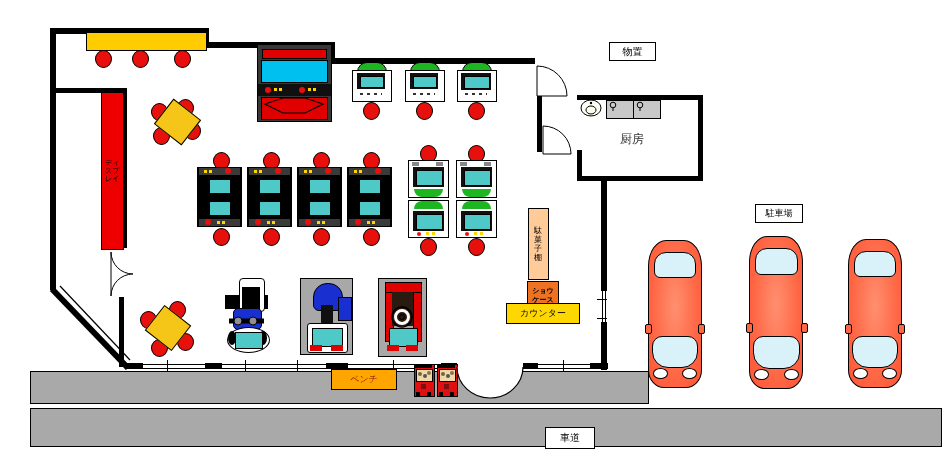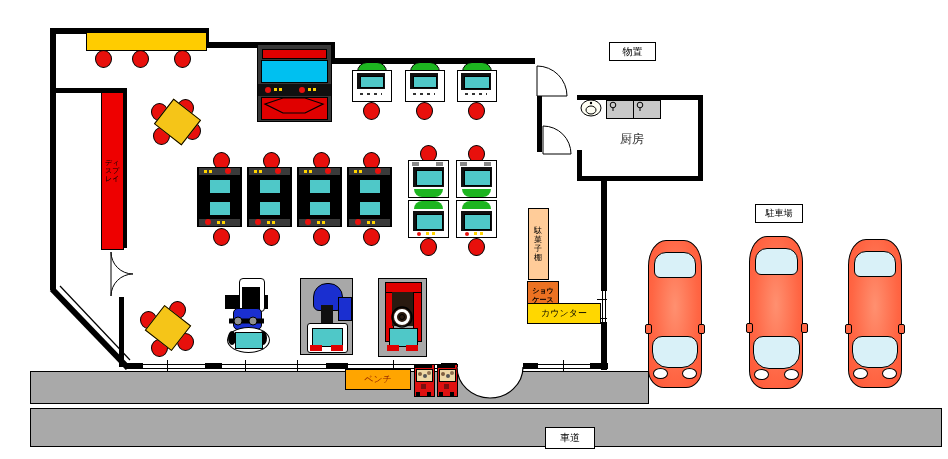--- a/index.html
+++ b/index.html
@@ -264,21 +264,21 @@
     <div class="stool" style="left:12px;top:93px;"></div>
   </div>
 
   <div class="abs" style="left:528px;top:208px;width:19px;height:70px;background:#FFCC99;border:1px solid #000;display:flex;align-items:center;justify-content:center;">
     <span class="vtxt" style="width:9px;font-size:8px;line-height:9px;">駄菓子棚</span>
   </div>
   <div class="abs" style="left:527px;top:281px;width:30px;height:26px;background:#ED7222;border:1px solid #000;display:flex;flex-direction:column;align-items:center;justify-content:center;font-size:7px;font-weight:bold;color:#000;line-height:9px;">
     <span>ショウ</span>
     <span>ケース</span>
   </div>
-  <div class="abs" style="left:527px;top:303px;width:72px;height:19px;background:#FFD700;border:1px solid #000;display:flex;align-items:center;justify-content:center;font-size:9px;color:#000;">
+  <div class="abs" style="left:506px;top:303px;width:72px;height:19px;background:#FFD700;border:1px solid #000;display:flex;align-items:center;justify-content:center;font-size:9px;color:#000;">
     <span>カウンター</span>
   </div>
 
   <div class="cab" style="left:225px;top:278px;width:45px;height:74px;">
     <div class="abs" style="left:0;top:17px;width:14px;height:14px;background:#000;"></div>
     <div class="abs" style="left:29px;top:17px;width:14px;height:14px;background:#000;"></div>
     <div class="abs" style="left:14px;top:0;width:24px;height:32px;background:#fff;border:1px solid #000;border-radius:4px;"></div>
     <div class="abs" style="left:17px;top:9px;width:18px;height:22px;background:#000;"></div>
     <div class="abs" style="left:8px;top:30px;width:27px;height:20px;background:#1A2FD0;border:1px solid #000;border-radius:5px;"></div>
     <div class="abs" style="left:2px;top:49px;width:41px;height:24px;background:#fff;border:1px solid #000;border-radius:50%;"></div>
@@ -300,21 +300,21 @@
   <div class="cab" style="left:378px;top:278px;width:47px;height:77px;background:#A8A8A8;border:1px solid #000;">
     <div class="abs" style="left:6px;top:3px;width:35px;height:10px;background:#E00000;border:1px solid #000;"></div>
     <div class="abs" style="left:6px;top:13px;width:7px;height:48px;background:#E00000;border:1px solid #000;"></div>
     <div class="abs" style="left:34px;top:13px;width:7px;height:48px;background:#E00000;border:1px solid #000;"></div>
     <div class="abs" style="left:13px;top:13px;width:21px;height:34px;background:#2a1a10;"></div>
     <div class="scr" style="left:10px;top:49px;width:27px;height:17px;"></div>
     <div class="abs" style="left:8px;top:66px;width:12px;height:6px;background:#E00000;"></div>
     <div class="abs" style="left:27px;top:66px;width:12px;height:6px;background:#E00000;"></div>
   </div>
 
-  <div class="abs" style="left:345px;top:369px;width:64px;height:19px;background:#FFA500;border:1px solid #000;display:flex;align-items:center;justify-content:center;font-size:9px;color:#8B1A00;z-index:20;">
+  <div class="abs" style="left:331px;top:369px;width:64px;height:19px;background:#FFA500;border:1px solid #000;display:flex;align-items:center;justify-content:center;font-size:9px;color:#8B1A00;z-index:20;">
     <span>ベンチ</span>
   </div>
   <div class="gachabody" style="left:414px;top:364px;z-index:20;">
     <div class="abs" style="left:0;top:0;width:17px;height:3px;background:#000;"></div>
     <div class="abs" style="left:1px;top:4px;width:15px;height:11px;background:#EFD9A7;border:1px solid #000;">
       <div class="dot" style="left:1px;top:2px;width:4px;height:4px;background:#806040;"></div>
       <div class="dot" style="left:6px;top:4px;width:4px;height:4px;background:#555;"></div>
       <div class="dot" style="left:10px;top:1px;width:4px;height:4px;background:#907050;"></div>
     </div>
     <div class="abs" style="left:6px;top:19px;width:5px;height:5px;background:#7a1010;"></div>

